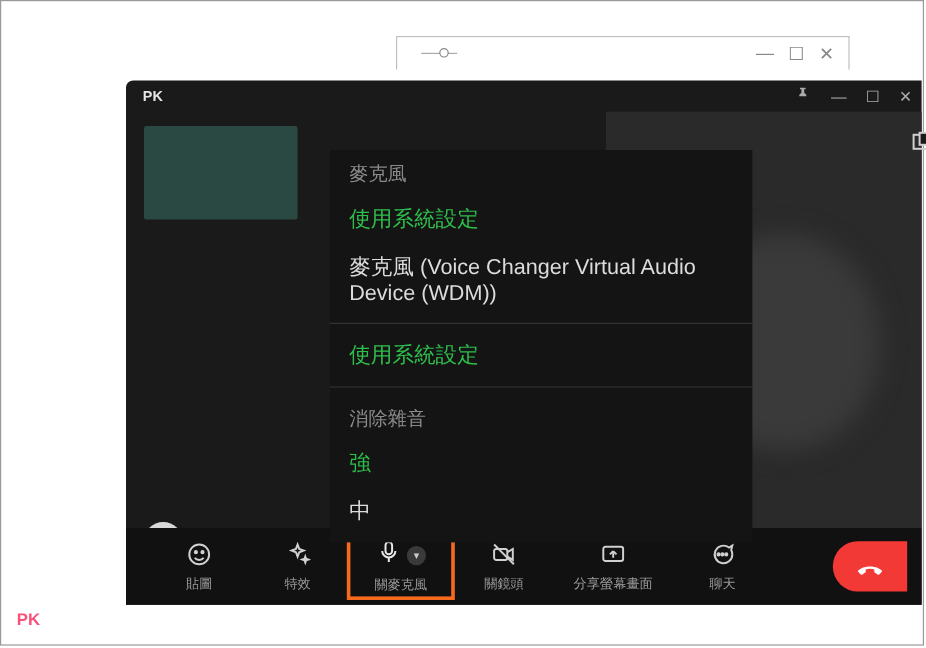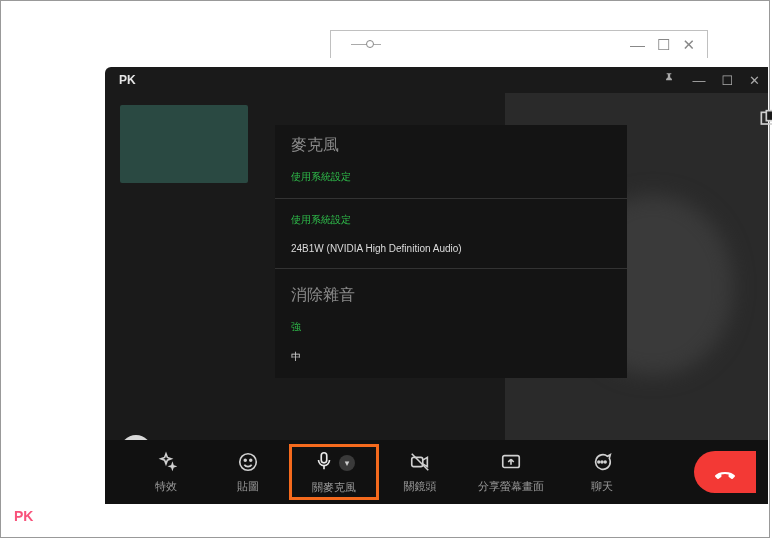--- a/index.html
+++ b/index.html
@@ -13,21 +13,21 @@
     .bg-window-controls span { cursor: default; }
     .call-window { position: absolute; left: 105px; top: 67px; width: 663px; height: 437px; background: #1a1a1a; border-top-left-radius: 6px; }
     .call-header { height: 26px; display: flex; align-items: center; padding: 0 8px 0 14px; color: #ccc; font-size: 12px; }
     .call-title { font-weight: bold; color: #e5e5e5; }
     .call-header-right { margin-left: auto; display: flex; gap: 16px; align-items: center; color: #aaa; font-size: 13px; }
     .thumb { position: absolute; left: 15px; top: 38px; width: 128px; height: 78px; background: #2a4942; border-radius: 2px; }
     .line-logo { position: absolute; left: 15px; top: 368px; width: 32px; height: 32px; border-radius: 50%; background: #d9d9d9; color: #444; display: flex; align-items: center; justify-content: center; font-size: 8px; font-weight: bold; }
     .side-icon { position: absolute; right: -10px; top: 42px; width: 20px; height: 22px; color: #d0d0d0; }
     .popup { position: absolute; left: 170px; top: 58px; width: 352px; background: #141414; color: #ccc; font-size: 13px; padding-bottom: 6px; z-index: 10; }
     .popup-section-title { color: #8a8a8a; font-size: 16px; padding: 10px 16px 6px; }
-    .popup-item, .popup-item-active, .popup-hover { padding: 8px 16px; font-size: 10px; cursor: default; }
+    .popup-item, .popup-item-active, .popup-hover { padding: 8px 16px; font-size: 18px; cursor: default; }
     .popup-item-active { color: #2fbf4b; }
     .popup-item { color: #dcdcdc; }
     .popup-hover { color: #dcdcdc; }
     .popup-sep { height: 1px; background: #333; margin: 6px 0; }
     .toolbar { position: absolute; bottom: 0; left: 0; right: 0; height: 64px; background: #111; display: flex; align-items: center; padding: 0 12px 0 20px; gap: 0; }
     .tool { display: flex; flex-direction: column; align-items: center; justify-content: center; width: 82px; color: #d0d0d0; font-size: 11px; gap: 6px; cursor: default; }
     .tool svg { width: 22px; height: 22px; }
     .tool-lbl { color: #9a9a9a; font-size: 11px; }
     .mic-group { position: relative; width: 90px; height: 56px; border: 3px solid #f56a1d; display: flex; flex-direction: column; align-items: center; justify-content: center; gap: 4px; }
     .mic-row { display: flex; align-items: center; gap: 4px; }
@@ -80,48 +80,48 @@
   <div class="side-icon">
     <svg viewBox="0 0 24 24" width="20" height="20" fill="currentColor">
         <rect x="4" y="4" width="14" height="14" fill="none" stroke="currentColor" stroke-width="2"></rect>
         <rect x="10" y="2" width="12" height="12" fill="#1a1a1a" stroke="currentColor" stroke-width="2"></rect>
       </svg>
   </div>
 
   <div class="popup">
     <div class="popup-section-title">麥克風</div>
     <div class="popup-item-active">使用系統設定</div>
+    <div class="popup-item">麥克風 (Voice Changer Virtual Audio Device (WDM))</div>
     <div class="popup-sep"></div>
 
     <div class="popup-item-active">使用系統設定</div>
-    <div class="popup-item">24B1W (NVIDIA High Definition Audio)</div>
     <div class="popup-sep"></div>
 
     <div class="popup-section-title">消除雜音</div>
     <div class="popup-item-active">強</div>
     <div class="popup-hover">中</div>
 
   </div>
 
   <div class="toolbar">
     <div class="tool">
       <svg viewBox="0 0 24 24" fill="none" stroke="currentColor" stroke-width="1.8">
-          <path d="M12 3l1.5 4 4 1.5-4 1.5L12 14l-1.5-4-4-1.5 4-1.5z"></path>
-          <path d="M19 14l.7 2 2 .7-2 .7-.7 2-.7-2-2-.7 2-.7z"></path>
-        </svg>
-      <span class="tool-lbl">特效</span>
-    </div>
-    <div class="tool">
-      <svg viewBox="0 0 24 24" fill="none" stroke="currentColor" stroke-width="1.8">
           <circle cx="12" cy="12" r="9"></circle>
           <circle cx="9" cy="10" r="1" fill="currentColor"></circle>
           <circle cx="15" cy="10" r="1" fill="currentColor"></circle>
           <path d="M8 15c1 1.5 2.5 2 4 2s3-.5 4-2"></path>
         </svg>
       <span class="tool-lbl">貼圖</span>
+    </div>
+    <div class="tool">
+      <svg viewBox="0 0 24 24" fill="none" stroke="currentColor" stroke-width="1.8">
+          <path d="M12 3l1.5 4 4 1.5-4 1.5L12 14l-1.5-4-4-1.5 4-1.5z"></path>
+          <path d="M19 14l.7 2 2 .7-2 .7-.7 2-.7-2-2-.7 2-.7z"></path>
+        </svg>
+      <span class="tool-lbl">特效</span>
     </div>
     <div class="mic-group">
       <div class="mic-row">
         <span>
           <svg viewBox="0 0 24 24" width="22" height="22" fill="none" stroke="#e8e8e8" stroke-width="1.8">
               <rect x="9" y="3" width="6" height="11" rx="3"></rect>
               <path d="M6 11a6 6 0 0 0 12 0"></path>
               <path d="M12 17v4"></path>
             </svg>
         </span>

